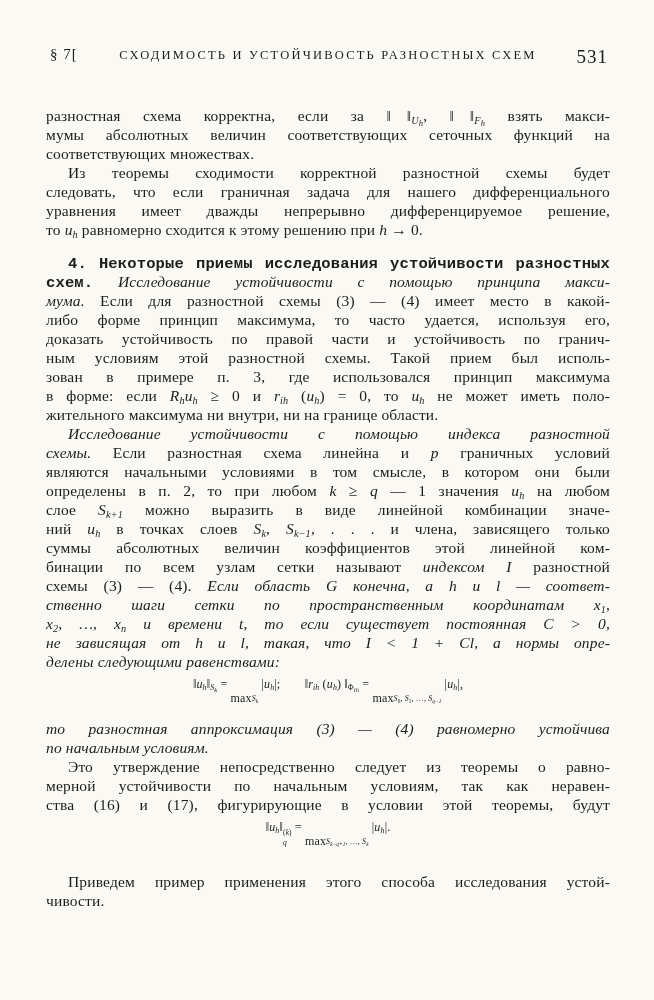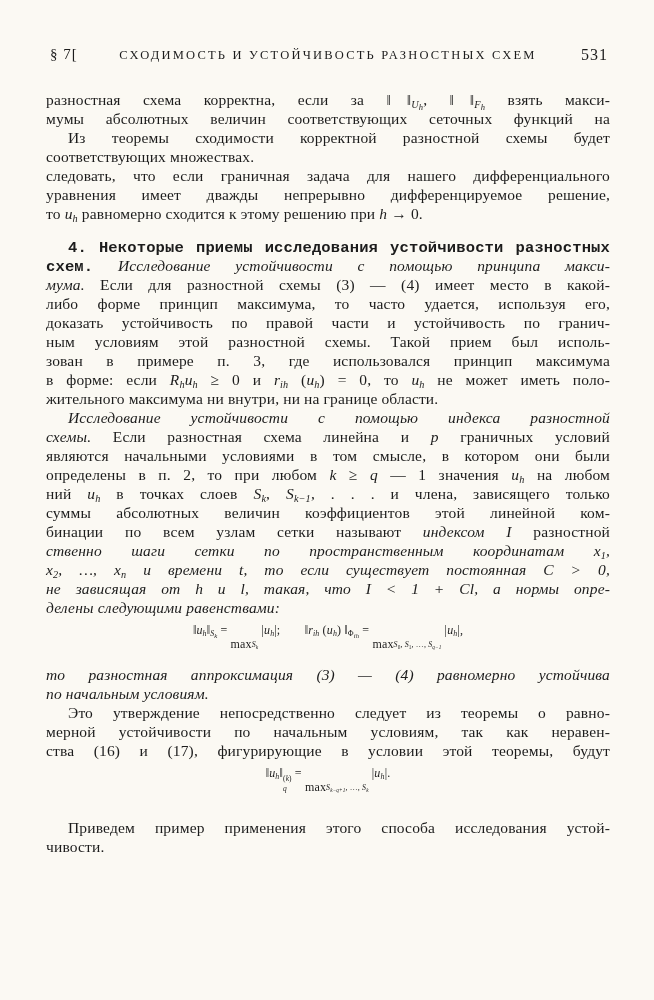--- a/index.html
+++ b/index.html
@@ -15,23 +15,23 @@
     background:var(--bg);
     color:var(--ink);
     font-family:"Liberation Serif","DejaVu Serif",serif;
     overflow:hidden;
   }
   
   .hdr{position:relative;height:20px;}
   .hdr .sec{position:absolute;left:4px;top:0;font-size:15px;letter-spacing:1px;}
   .hdr .ttl{position:absolute;left:0;right:0;top:2px;text-align:center;
             font-size:12.5px;letter-spacing:2.2px;font-weight:normal;}
-  .hdr .pno{position:absolute;right:2px;top:0;font-size:16px;letter-spacing:1px;}
+  .hdr .pno{position:absolute;right:2px;top:0;font-size:19px;letter-spacing:1px;}
   
-  .body{margin-top:24px;font-size:15.5px;letter-spacing:0.15px;}
+  .body{margin-top:40px;font-size:15.5px;letter-spacing:0.15px;}
   .line{
     height:19px;line-height:19px;
     text-align:justify;text-align-last:justify;
     white-space:normal;
   }
   .line.ind{padding-left:22px;}
   .line.end{text-align-last:left;}
   .it{font-style:italic;}
   .bd{font-weight:bold;font-family:Liberation Mono, monospace;}
   .sub{font-size:66%;vertical-align:-0.3em;}
@@ -56,42 +56,44 @@
 
 <div class="page">
   <div class="hdr">
     <span class="sec">§ 7[</span>
     <span class="ttl">СХОДИМОСТЬ И УСТОЙЧИВОСТЬ РАЗНОСТНЫХ СХЕМ</span>
     <span class="pno">531</span>
   </div>
   <main class="body" id="body-root">
       <div class="line"><span>разностная схема корректна, если за </span><span>‖ ‖</span><span class="it sub">U</span><span class="it ss">h</span><span>, </span><span>‖ ‖</span><span class="it sub">F</span><span class="it ss">h</span><span> взять макси-</span></div>
       <div class="line"><span>мумы абсолютных величин соответствующих сеточных функций на</span></div>
+      <div class="line end"><span>соответствующих множествах.</span></div>
       <div class="line ind"><span>Из теоремы сходимости корректной разностной схемы будет</span></div>
-      <div class="line end"><span>соответствующих множествах.</span></div>
       <div class="line"><span>следовать, что если граничная задача для нашего дифференциального</span></div>
       <div class="line"><span>уравнения имеет дважды непрерывно дифференцируемое решение,</span></div>
       <div class="line end"><span>то </span><span class="it">u</span><span class="it sub">h</span><span> равномерно сходится к этому решению при </span><span class="it">h</span><span> → 0.</span></div>
       <div style="height: 14px;"></div>
       <div class="line ind"><span class="bd">4. Некоторые приемы исследования устойчивости разностных</span></div>
       <div class="line"><span class="bd">схем.</span><span> </span><span class="it">Исследование устойчивости с помощью принципа макси-</span></div>
       <div class="line"><span class="it">мума.</span><span> Если для разностной схемы (3) — (4) имеет место в какой-</span></div>
       <div class="line"><span>либо форме принцип максимума, то часто удается, используя его,</span></div>
       <div class="line"><span>доказать устойчивость по правой части и устойчивость по гранич-</span></div>
       <div class="line"><span>ным условиям этой разностной схемы. Такой прием был исполь-</span></div>
       <div class="line"><span>зован в примере п. 3, где использовался принцип максимума</span></div>
       <div class="line"><span>в форме: если </span><span class="it">R</span><span class="it sub">h</span><span class="it">u</span><span class="it sub">h</span><span> ≥ 0 и </span><span class="it">r</span><span class="it sub">ih</span><span> (</span><span class="it">u</span><span class="it sub">h</span><span>) = 0, то </span><span class="it">u</span><span class="it sub">h</span><span> не может иметь поло-</span></div>
       <div class="line end"><span>жительного максимума ни внутри, ни на границе области.</span></div>
       <div class="line ind"><span class="it">Исследование устойчивости с помощью индекса разностной</span></div>
       <div class="line"><span class="it">схемы.</span><span> Если разностная схема линейна и </span><span class="it">p</span><span> граничных условий</span></div>
       <div class="line"><span>являются начальными условиями в том смысле, в котором они были</span></div>
       <div class="line"><span>определены в п. 2, то при любом </span><span class="it">k</span><span> ≥ </span><span class="it">q</span><span> — 1 значения </span><span class="it">u</span><span class="it sub">h</span><span> на любом</span></div>
+      <div class="line"><span>слое </span><span class="it">S</span><span class="it sub">k+1</span><span> можно выразить в виде линейной комбинации значе-</span></div>
       <div class="line"><span>ний </span><span class="it">u</span><span class="it sub">h</span><span> в точках слоев </span><span class="it">S</span><span class="it sub">k</span><span>, </span><span class="it">S</span><span class="it sub">k−1</span><span>, . . . и члена, зависящего только</span></div>
       <div class="line"><span>суммы абсолютных величин коэффициентов этой линейной ком-</span></div>
       <div class="line"><span>бинации по всем узлам сетки называют </span><span class="it">индексом I</span><span> разностной</span></div>
+      <div class="line"><span>схемы (3) — (4). </span><span class="it">Если область G конечна, а h и l — соответ-</span></div>
       <div class="line"><span class="it">ственно шаги сетки по пространственным координатам </span><span class="it">x</span><span class="it sub">1</span><span class="it">,</span></div>
       <div class="line"><span class="it">x</span><span class="it sub">2</span><span class="it">, …, </span><span class="it">x</span><span class="it sub">n</span><span class="it"> и времени t, то если существует постоянная C &gt; 0,</span></div>
       <div class="line"><span class="it">не зависящая от h и l, такая, что I &lt; 1 + Cl, а нормы опре-</span></div>
       <div class="line end"><span class="it">делены следующими равенствами:</span></div>
       <div class="formula"><span>‖</span><span class="it">u</span><span class="it sub">h</span><span>‖</span><span class="it sub">S</span><span class="it ss">k</span><span> = </span><span class="stk">
           <span class="stk-top"><span>max</span></span>
           <span class="stk-bot"><span class="it">S</span><span class="it sub">k</span></span>
         </span><span> |</span><span class="it">u</span><span class="it sub">h</span><span>|;</span><span>  </span><span>‖</span><span class="it">r</span><span class="it sub">ih</span><span> (</span><span class="it">u</span><span class="it sub">h</span><span>) ‖</span><span class="sub">Φ</span><span class="it ss">ih</span><span> = </span><span class="stk">
           <span class="stk-top"><span>max</span></span>
           <span class="stk-bot"><span class="it">S</span><span class="sub">0</span><span>, </span><span class="it">S</span><span class="sub">1</span><span>, …, </span><span class="it">S</span><span class="it sub">q−1</span></span>

